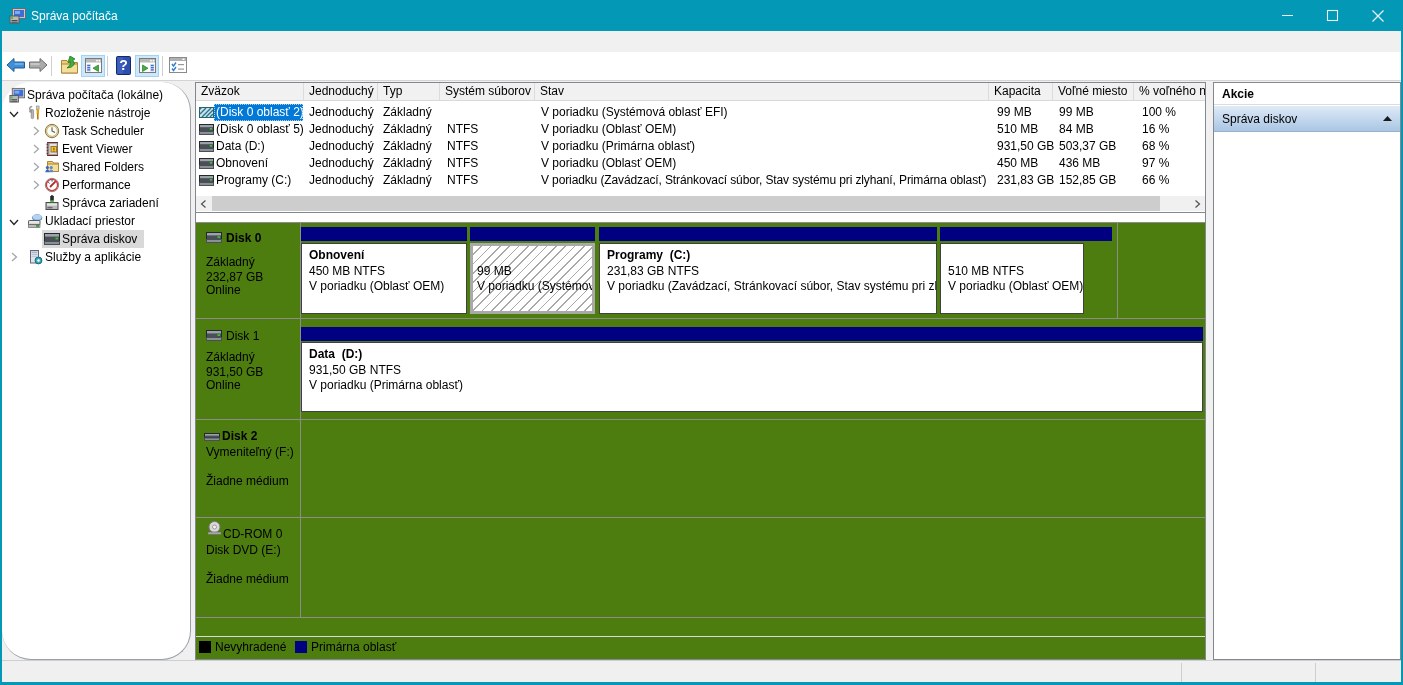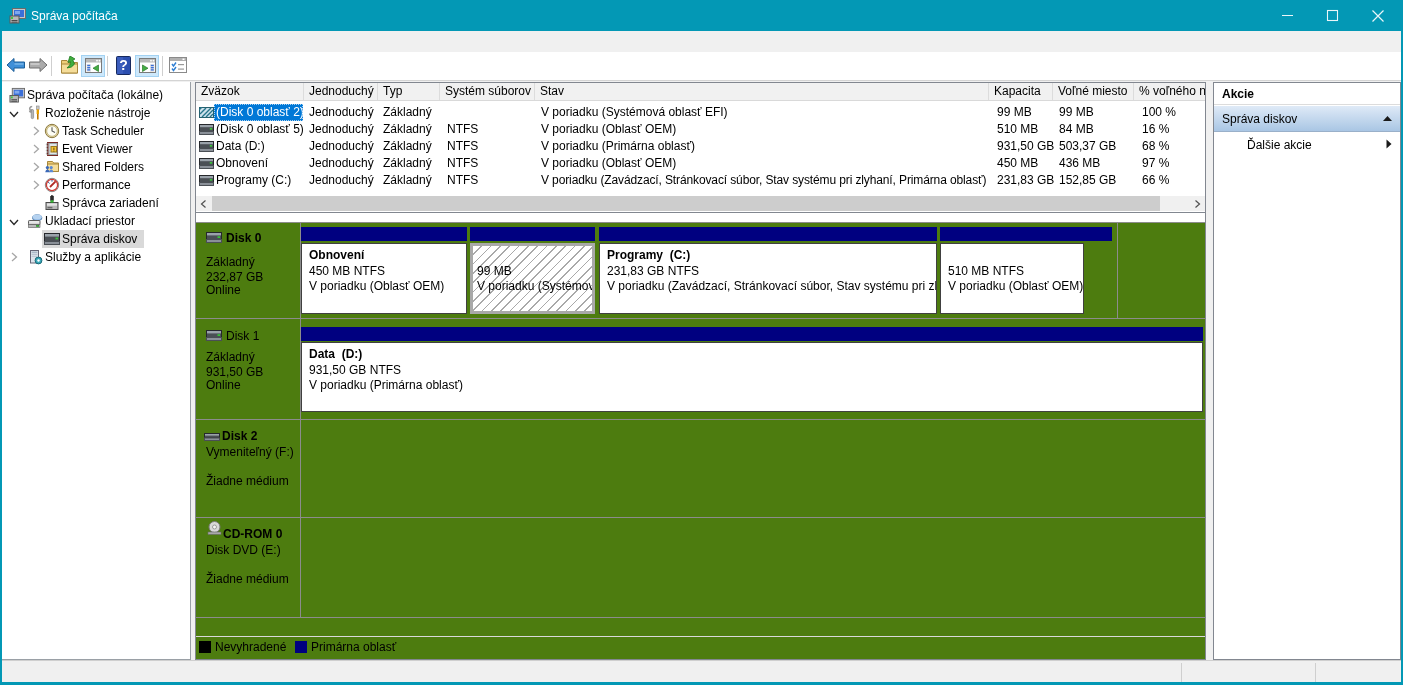--- a/index.html
+++ b/index.html
@@ -16,21 +16,21 @@
 
 .winbtn { position:absolute; top:0; width:45px; height:31px; }
 
 #menubar { position:absolute; left:2px; top:31px; width:1399px; height:21px; background:#fff; }
 #menubar span { position:absolute; top:4px; }
 
 #toolbar { position:absolute; left:2px; top:52px; width:1399px; height:29px; background:#fff; border-bottom:1px solid #d4d4d4; }
 .tsep { position:absolute; top:4px; width:1px; height:20px; background:#cfcfcf; }
 .tbtn { position:absolute; top:3px; width:24px; height:22px; background:#cde8fb; border:1px solid #a3d2f2; }
 
-#tree { position:absolute; left:2px; top:82px; width:189px; height:578px; background:#fff; border-right:1px solid #9aa0a6; border-bottom:1px solid #9aa0a6; }
+#tree { position:absolute; left:2px; top:82px; width:189px; height:578px; background:#fff; border-right:1px solid #9aa0a6; border-bottom:1px solid #9aa0a6;border-radius:29px; }
 #midpane { position:absolute; left:195px; top:82px; width:1011px; height:578px; background:#fff; border:1px solid #828790; }
 #rightpane { position:absolute; left:1213px; top:82px; width:188px; height:578px; background:#fff; border:1px solid #828790; }
 
 .trow { position:absolute; left:0; height:18px; line-height:18px; white-space:nowrap; }
 .ticon { position:absolute; top:1px; }
 .hcell { position:absolute; top:0; height:17px; line-height:17px; border-right:1px solid #dcdcdc; padding-left:5px; overflow:hidden; white-space:nowrap; }
 .lrow { position:absolute; height:17px; line-height:17px; white-space:nowrap; }
 .lc { position:absolute; top:0; }
 
 #gfx { position:absolute; left:0; width:1009px; }
@@ -424,45 +424,39 @@
       </svg>
       <div class="dlabel" style="left:26px;top:207px;font-weight:bold">Disk 2</div>
       <div class="dlabel" style="top:223px">Vymeniteľný (F:)</div>
       <div class="dlabel" style="top:252px">Žiadne médium</div>
 
       <svg class="abs" style="left:11px;top:299px" width="15" height="14" viewBox="0 0 15 14">
         <circle cx="7.5" cy="6" r="5.5" fill="#d8d8d8" stroke="#7a7a7a"></circle>
         <circle cx="7.5" cy="6" r="2" fill="#f4f4f4" stroke="#9a9a9a"></circle>
         <rect x="1" y="11" width="13" height="2.4" fill="#a8a8a8" stroke="#6a6a6a" stroke-width="0.6"></rect>
       </svg>
-      <div class="dlabel" style="left:27px;top:305px;font-weight:bold">CD-ROM 0</div>
+      <div class="dlabel" style="left:27px;top:305px;font-weight:normal">CD-ROM 0</div>
       <div class="dlabel" style="top:321px">Disk DVD (E:)</div>
       <div class="dlabel" style="top:350px">Žiadne médium</div>
 
       <div class="hline" style="top:414px;background:#d9d9d9"></div>
       <div class="abs" style="left:3px;top:419px;width:12px;height:12px;background:#000"></div>
       <div class="abs" style="left:19px;top:418px">Nevyhradené</div>
       <div class="abs" style="left:99px;top:419px;width:12px;height:12px;background:#000080"></div>
       <div class="abs" style="left:115px;top:418px">Primárna oblasť</div>
     </div>
   </div>
   <div id="rightpane">
     <div style="position:absolute;left:0;top:0;width:186px;height:22px;border-bottom:1px solid #dcdcdc">
       <span style="position:absolute;left:8px;top:4px;font-weight:bold">Akcie</span>
     </div>
     <div style="position:absolute;left:0;top:23px;width:186px;height:26px;background:linear-gradient(#dfeaf7,#a9c6e4);border-bottom:1px solid #9ab0c9">
       <span style="position:absolute;left:8px;top:6px">Správa diskov</span>
       <svg style="position:absolute;left:169px;top:10px" width="9" height="6">
           <path d="M0 5 L4.5 0 L9 5 Z" fill="#1a1a1a"></path>
-        </svg>
-    </div>
-    <div style="position:absolute;left:0;top:49px;width:186px;height:26px">
-      <span style="position:absolute;left:33px;top:6px">Ďalšie akcie</span>
-      <svg style="position:absolute;left:172px;top:7px" width="6" height="10">
-          <path d="M0.5 0.5 L5.5 5 L0.5 9.5 Z" fill="#1a1a1a"></path>
         </svg>
     </div>
   </div>
   <div id="statusbar">
     <div class="abs" style="left:1179px;top:2px;width:1px;height:19px;background:#cfcfcf"></div>
     <div class="abs" style="left:1313px;top:2px;width:1px;height:19px;background:#cfcfcf"></div>
   </div>
   <div id="bl"></div>
     <div id="br"></div>
     <div id="bb"></div>

